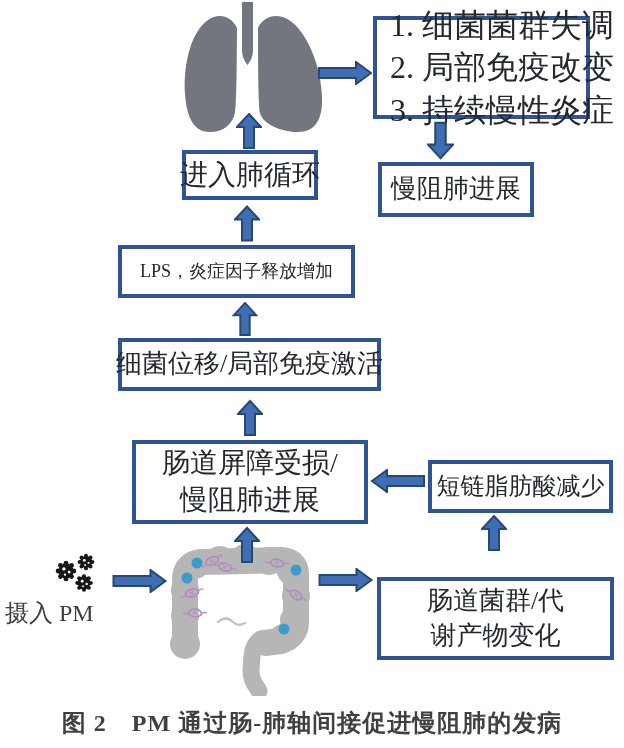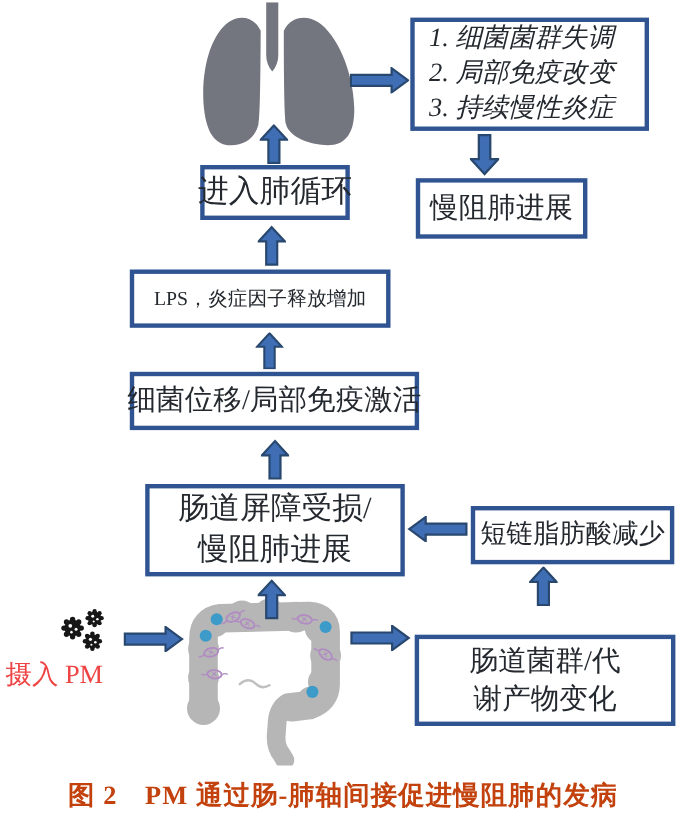--- a/index.html
+++ b/index.html
@@ -12,28 +12,28 @@
     position:absolute;box-sizing:border-box;background:#ffffff;
     border:4px solid #2f5491;
     display:flex;flex-direction:column;align-items:center;justify-content:center;
     text-align:center;line-height:1.32;
   }
   .box .ln{white-space:nowrap;}
   .arrow{position:absolute;display:block;}
   .icon{position:absolute;}
   #pm-label{
     position:absolute;left:5px;top:597px;width:110px;
-    font-size:24px;color:#ef4444;white-space:nowrap;
+    font-size:24px;color:#404040;white-space:nowrap;
   }
   #caption{
     position:absolute;left:0;top:707px;width:624px;text-align:center;
-    font-size:24px;font-weight:bold;color:#c2410c;letter-spacing:1px;white-space:nowrap;
+    font-size:24px;font-weight:bold;color:#404040;letter-spacing:1px;white-space:nowrap;
   }
   
-  #box-effects   {left:373px;top:16px; width:217px;height:103px;font-size:24px;align-items:flex-start;padding-left:13px;font-style:italic;}
+  #box-effects   {left:373px;top:16px; width:217px;height:103px;font-size:32px;align-items:flex-start;padding-left:13px;}
   #box-copd      {left:378px;top:162px;width:156px;height:55px; font-size:26px;}
   #box-circ      {left:182px;top:150px;width:136px;height:50px; font-size:28px;}
   #box-lps       {left:118px;top:245px;width:237px;height:53px; font-size:18px;}
   #box-bact      {left:118px;top:338px;width:263px;height:53px; font-size:26px;}
   #box-barrier   {left:132px;top:440px;width:236px;height:84px; font-size:28px;}
   #box-scfa      {left:428px;top:460px;width:185px;height:53px; font-size:24px;}
   #box-microbiome{left:377px;top:577px;width:237px;height:83px; font-size:26px;}
 </style>
 </head>
 <body>

